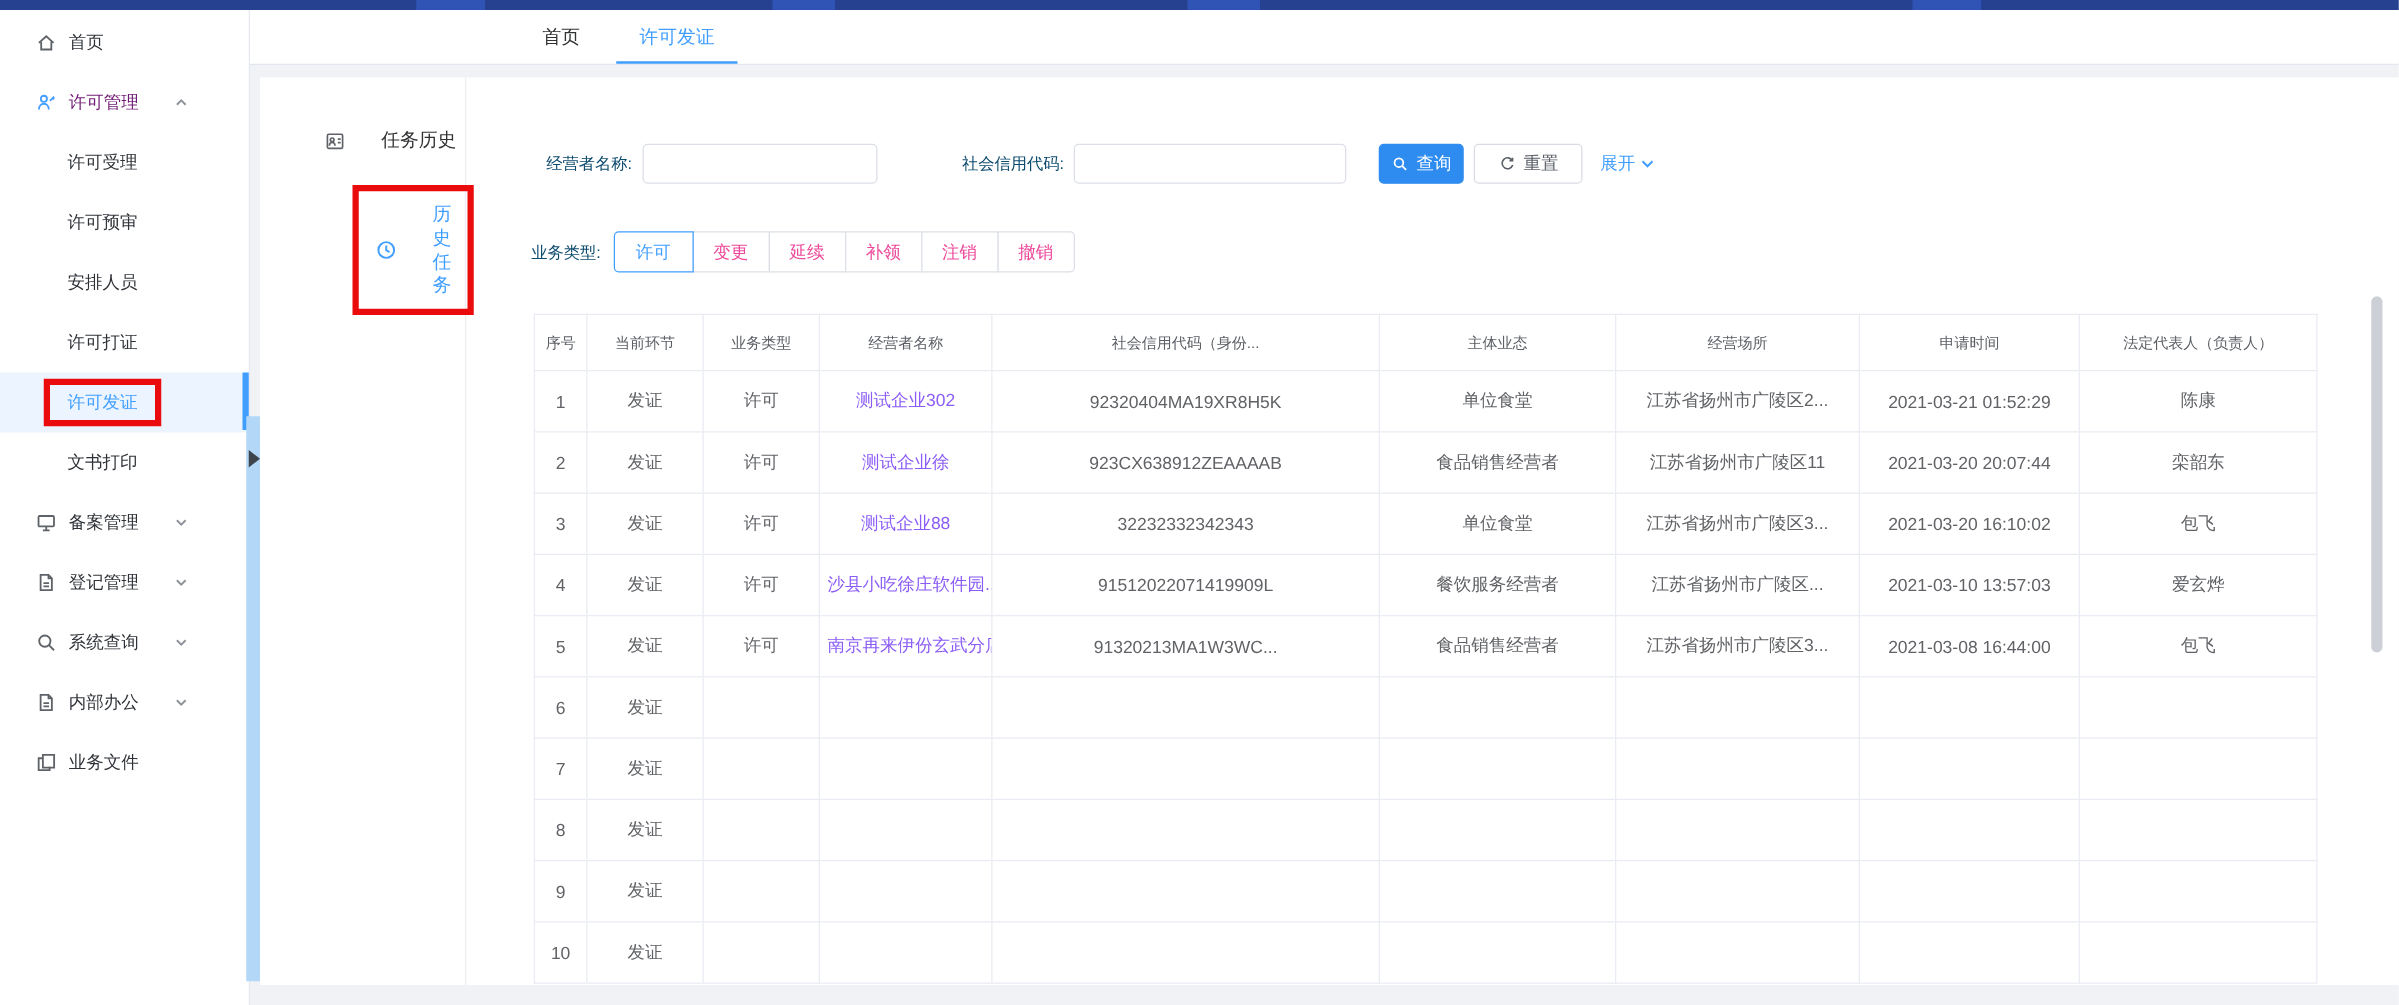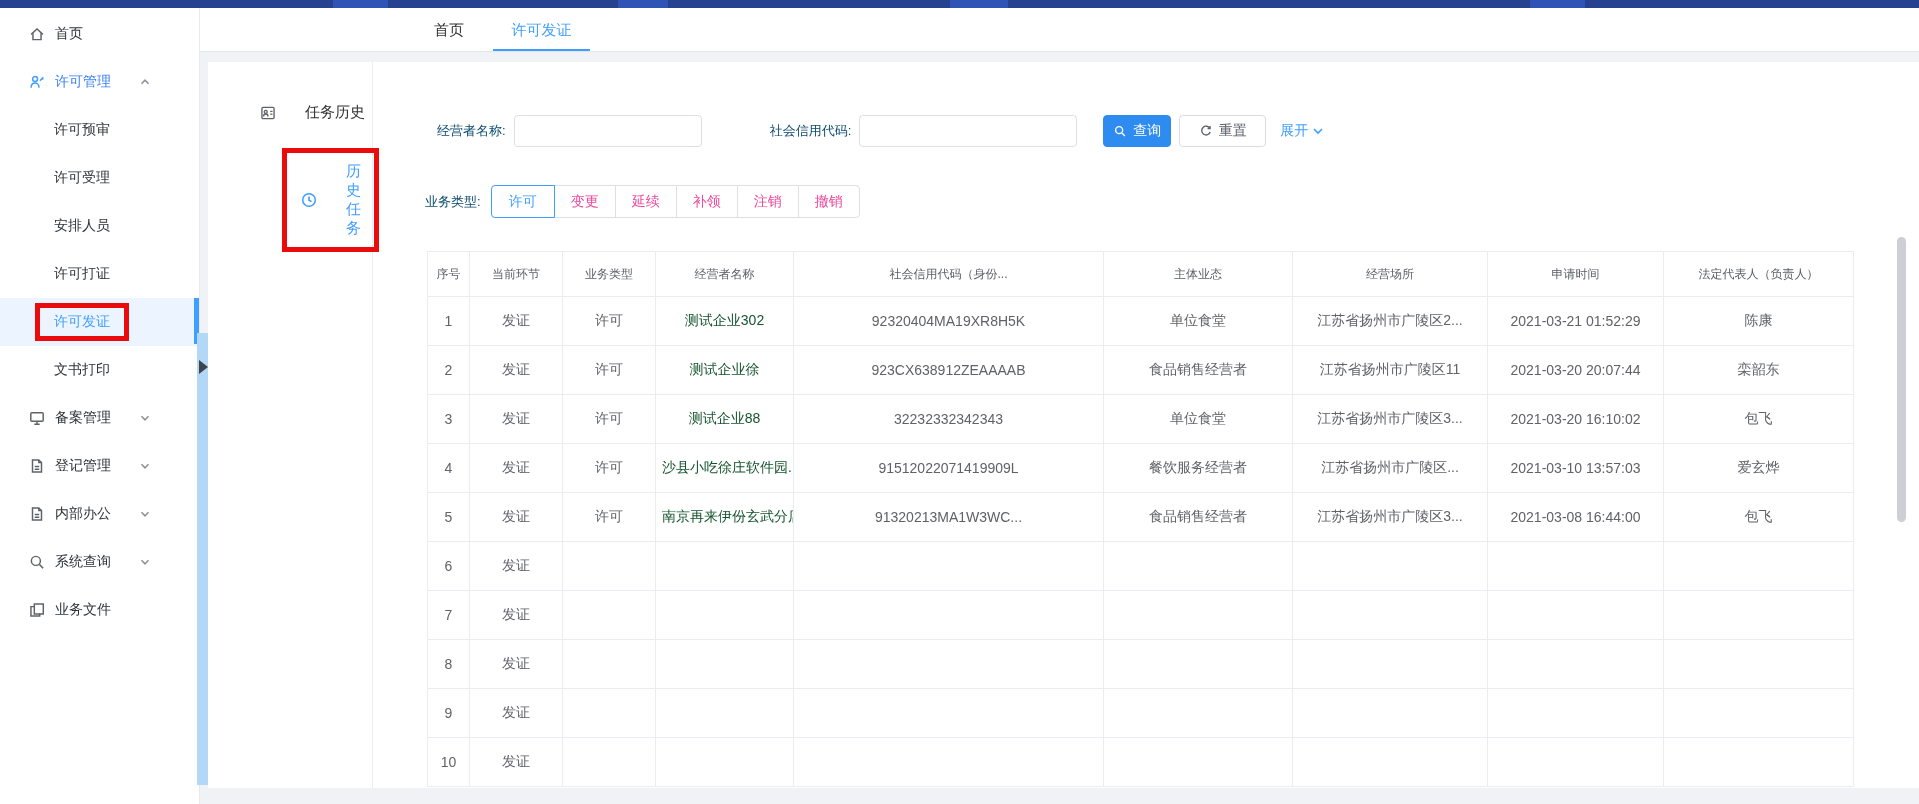--- a/index.html
+++ b/index.html
@@ -15,21 +15,21 @@
   
   .sidebar{position:absolute;left:0;top:8px;width:200px;height:796px;background:#fff;
     border-right:1px solid #e6e9ef;box-sizing:border-box;padding-top:2px;}
   .side-item{position:relative;height:48px;display:flex;align-items:center;cursor:pointer;color:#2f3338;}
   .side-item.lv1{padding-left:28px;}
   .side-item.lv2{padding-left:54px;}
   .micon{display:inline-flex;width:18px;height:18px;margin-right:9px;color:#5f6368;flex:0 0 auto;}
   .micon svg{width:18px;height:18px;}
   .chev{position:absolute;right:48px;display:inline-flex;width:12px;height:12px;color:#8d9199;}
   .chev svg{width:12px;height:12px;}
-  .side-item.parent-active{color:#3b82f6;}
+  .side-item.parent-active{color:#701a75;}
   .side-item.parent-active .micon{color:#409eff;}
   .side-item.selected{background:#ecf5ff;color:#409eff;}
   .side-item.selected::after{content:'';position:absolute;right:0;top:0;bottom:2px;width:5px;background:#409eff;}
   .red-box{border:5px solid #ea0c0c;padding:5px 14px;margin-left:-19px;display:inline-block;}
   
   .splitter{position:absolute;left:197px;top:333px;width:13px;height:452px;background:#b3d8f7;cursor:col-resize;}
   .splitter .tri{position:absolute;left:2px;top:27px;width:0;height:0;
     border-top:7px solid transparent;border-bottom:7px solid transparent;border-left:9px solid #3e444c;}
   .v-scrollbar{position:absolute;left:1897px;top:237px;width:9px;height:285px;background:#ccd0d6;border-radius:5px;}
   
@@ -73,21 +73,21 @@
   .seg-item:first-child{border-radius:4px 0 0 4px;margin-left:0;min-width:64px;}
   .seg-item:last-child{border-radius:0 4px 4px 0;}
   .seg-item.active{color:#409eff;border-color:#409eff;position:relative;z-index:2;}
   
   .tablewrap{position:absolute;left:219px;top:189px;}
   table.grid{border-collapse:collapse;table-layout:fixed;width:1426px;background:#fff;}
   .grid th{height:44px;border:1px solid #e9ecf2;font-weight:400;color:#5c6066;font-size:12px;
     text-align:center;padding:0 6px;overflow:hidden;white-space:nowrap;}
   .grid td{height:48px;border:1px solid #e9ecf2;color:#606266;font-size:14px;text-align:center;
     padding:0 6px;overflow:hidden;white-space:nowrap;}
-  .grid td .link{color:#14532d;cursor:pointer;}
+  .grid td .link{color:#8b5cf6;cursor:pointer;}
 </style>
 </head>
 <body>
 
 <div class="topstrip">
   <div class="blk" style="left:333px;width:55px;"></div>
   <div class="blk" style="left:618px;width:50px;"></div>
   <div class="blk" style="left:950px;width:58px;"></div>
   <div class="blk" style="left:1530px;width:55px;"></div>
 </div>
@@ -111,24 +111,24 @@
         </svg>
       </span>
       <span class="">许可管理</span>
       <span class="chev">
         <svg viewBox="0 0 12 12" fill="none" stroke="currentColor" stroke-width="1.5">
           <path d="M2.5 7.8L6 4.2l3.5 3.6"></path>
         </svg>
       </span>
     </div>
     <div class="side-item lv2">
+      <span class="">许可受理</span>
+    </div>
+    <div class="side-item lv2">
       <span class="">许可预审</span>
-    </div>
-    <div class="side-item lv2">
-      <span class="">许可受理</span>
     </div>
     <div class="side-item lv2">
       <span class="">安排人员</span>
     </div>
     <div class="side-item lv2">
       <span class="">许可打证</span>
     </div>
     <div class="side-item lv2 selected">
       <span class="red-box">许可发证</span>
     </div>
@@ -160,40 +160,40 @@
       <span class="">登记管理</span>
       <span class="chev">
         <svg viewBox="0 0 12 12" fill="none" stroke="currentColor" stroke-width="1.5">
           <path d="M2.5 4.2L6 7.8l3.5-3.6"></path>
         </svg>
       </span>
     </div>
     <div class="side-item lv1">
       <span class="micon">
         <svg viewBox="0 0 16 16" fill="none" stroke="currentColor" stroke-width="1.3">
+          <circle cx="7" cy="7" r="4"></circle>
+          <path d="M10.1 10.1l3.4 3.4"></path>
+        </svg>
+      </span>
+      <span class="">系统查询</span>
+      <span class="chev">
+        <svg viewBox="0 0 12 12" fill="none" stroke="currentColor" stroke-width="1.5">
+          <path d="M2.5 4.2L6 7.8l3.5-3.6"></path>
+        </svg>
+      </span>
+    </div>
+    <div class="side-item lv1">
+      <span class="micon">
+        <svg viewBox="0 0 16 16" fill="none" stroke="currentColor" stroke-width="1.3">
           <path d="M4 2.6h5.6l2.4 2.4v8.4H4z"></path>
           <path d="M9.6 2.6V5h2.4"></path>
           <path d="M6 8.4h4M6 10.8h4"></path>
         </svg>
       </span>
       <span class="">内部办公</span>
-      <span class="chev">
-        <svg viewBox="0 0 12 12" fill="none" stroke="currentColor" stroke-width="1.5">
-          <path d="M2.5 4.2L6 7.8l3.5-3.6"></path>
-        </svg>
-      </span>
-    </div>
-    <div class="side-item lv1">
-      <span class="micon">
-        <svg viewBox="0 0 16 16" fill="none" stroke="currentColor" stroke-width="1.3">
-          <circle cx="7" cy="7" r="4"></circle>
-          <path d="M10.1 10.1l3.4 3.4"></path>
-        </svg>
-      </span>
-      <span class="">系统查询</span>
       <span class="chev">
         <svg viewBox="0 0 12 12" fill="none" stroke="currentColor" stroke-width="1.5">
           <path d="M2.5 4.2L6 7.8l3.5-3.6"></path>
         </svg>
       </span>
     </div>
     <div class="side-item lv1">
       <span class="micon">
         <svg viewBox="0 0 16 16" fill="none" stroke="currentColor" stroke-width="1.3">
           <path d="M5.6 2.6h8v9h-8z"></path>

